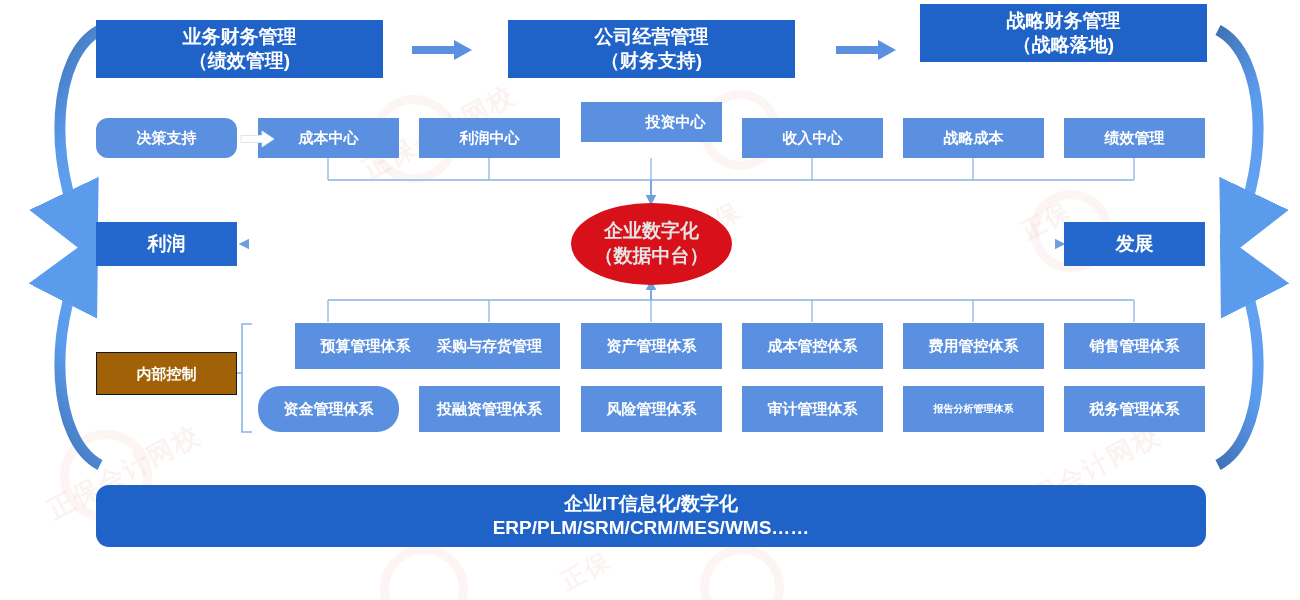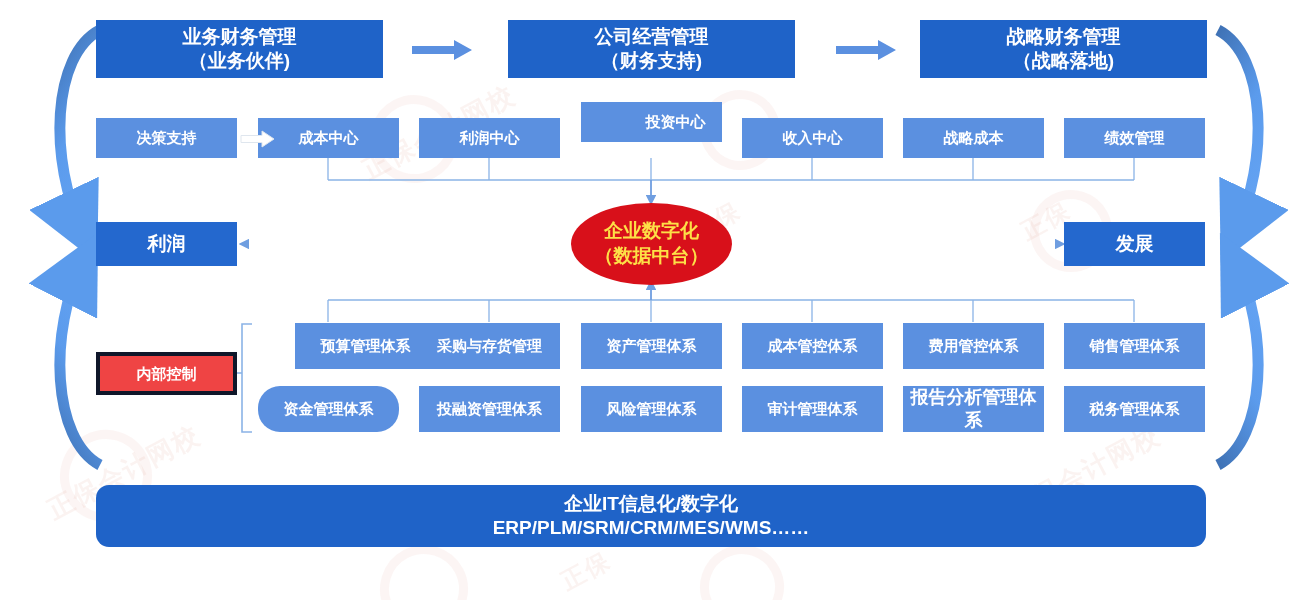--- a/index.html
+++ b/index.html
@@ -41,35 +41,35 @@
     justify-content: center;
     text-align: center;
     color: #ffffff;
     font-weight: 700;
     line-height: 1.28;
     z-index: 5;
   }
   .node.dark   { background: #1f63c8; }
   .node.mid    { background: #2468ce; }
   .node.light  { background: #5b90e0; }
-  .node.lightb { background: #ef4444; border: 4px solid #0f172a; }
+  .node.lightb { background: #a16207; border: 1px solid #0f172a; }
 
   .t-head   { font-size: 19px; }
   .t-cell   { font-size: 15px; }
-  .t-small  { font-size: 18px; }
+  .t-small  { font-size: 10px; }
   .t-banner { font-size: 19px; }
 
   
   .ellipse {
     position: absolute;
     background: #d8101a;
     border-radius: 50%;
     display: flex; align-items: center; justify-content: center;
     text-align: center;
-    color: #fde047; font-weight: 700; font-size: 19px; line-height: 1.3;
+    color: #e5e5e5; font-weight: 700; font-size: 19px; line-height: 1.3;
     z-index: 8;
   }
   svg.wires { position: absolute; left:0; top:0; width:1300px; height:600px; z-index: 2; }
   svg.arcs  { position: absolute; left:0; top:0; width:1300px; height:600px; z-index: 1; }
 </style>
 </head>
 <body>
 
 <div id="stage">
 
@@ -159,47 +159,47 @@
     </g>
 
     <g>
       <line x1="243" y1="140" x2="256" y2="140" stroke="#ffffff" stroke-width="0"></line>
     </g>
   </svg>
 
   <div class="node dark t-head" style="left:96px; top:20px; width:287px; height:58px;">
     <div>
       <div>业务财务管理</div>
-      <div>（业务伙伴)</div>
+      <div>（绩效管理)</div>
     </div>
   </div>
 
   <svg style="position:absolute; left:410px; top:36px; width:66px; height:28px; z-index:6;" viewBox="0 0 66 28">
     <path d="M2,10 L44,10 L44,4 L62,14 L44,24 L44,18 L2,18 Z" fill="#5b90e0"></path>
   </svg>
 
   <div class="node dark t-head" style="left:508px; top:20px; width:287px; height:58px;">
     <div>
       <div>公司经营管理</div>
       <div>（财务支持)</div>
     </div>
   </div>
 
   <svg style="position:absolute; left:834px; top:36px; width:66px; height:28px; z-index:6;" viewBox="0 0 66 28">
     <path d="M2,10 L44,10 L44,4 L62,14 L44,24 L44,18 L2,18 Z" fill="#5b90e0"></path>
   </svg>
 
-  <div class="node dark t-head" style="left:920px; top:20px; width:287px; height:58px;">
+  <div class="node dark t-head" style="left:920px; top:4px; width:287px; height:58px;">
     <div>
       <div>战略财务管理</div>
       <div>（战略落地)</div>
     </div>
   </div>
 
-  <div class="node light t-cell" style="left:96px; top:118px; width:141px; height:40px;">决策支持</div>
+  <div class="node light t-cell" style="left:96px; top:118px; width:141px; height:40px;border-radius:12px;">决策支持</div>
 
   <svg style="position:absolute; left:240px; top:129px; width:36px; height:20px; z-index:6;" viewBox="0 0 36 20">
     <path d="M1,6.5 L22,6.5 L22,2 L34,10 L22,18 L22,13.5 L1,13.5 Z" fill="#ffffff" stroke="#dfe6ee" stroke-width="1"></path>
   </svg>
 
   <div class="node light t-cell" style="left:258px; top:118px; width:141px; height:40px;">成本中心</div>
   <div class="node light t-cell" style="left:419px; top:118px; width:141px; height:40px;">利润中心</div>
   <div class="node light t-cell" style="left:581px; top:102px; width:141px; height:40px;padding-left:48px;">投资中心</div>
   <div class="node light t-cell" style="left:742px; top:118px; width:141px; height:40px;">收入中心</div>
   <div class="node light t-cell" style="left:903px; top:118px; width:141px; height:40px;">战略成本</div>

